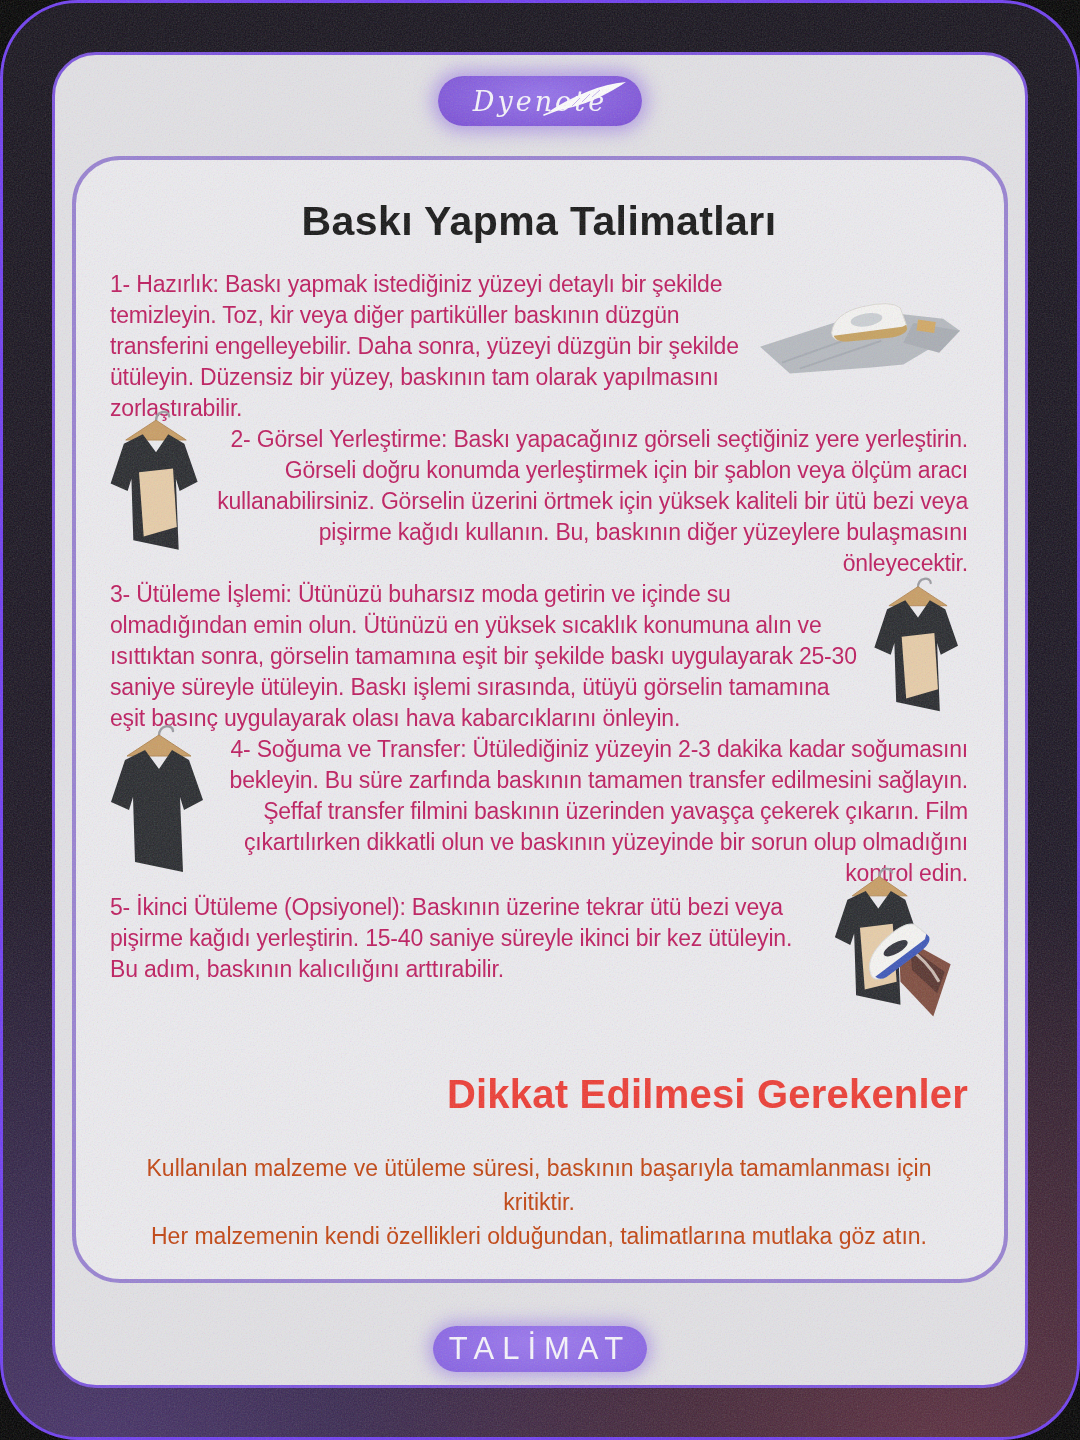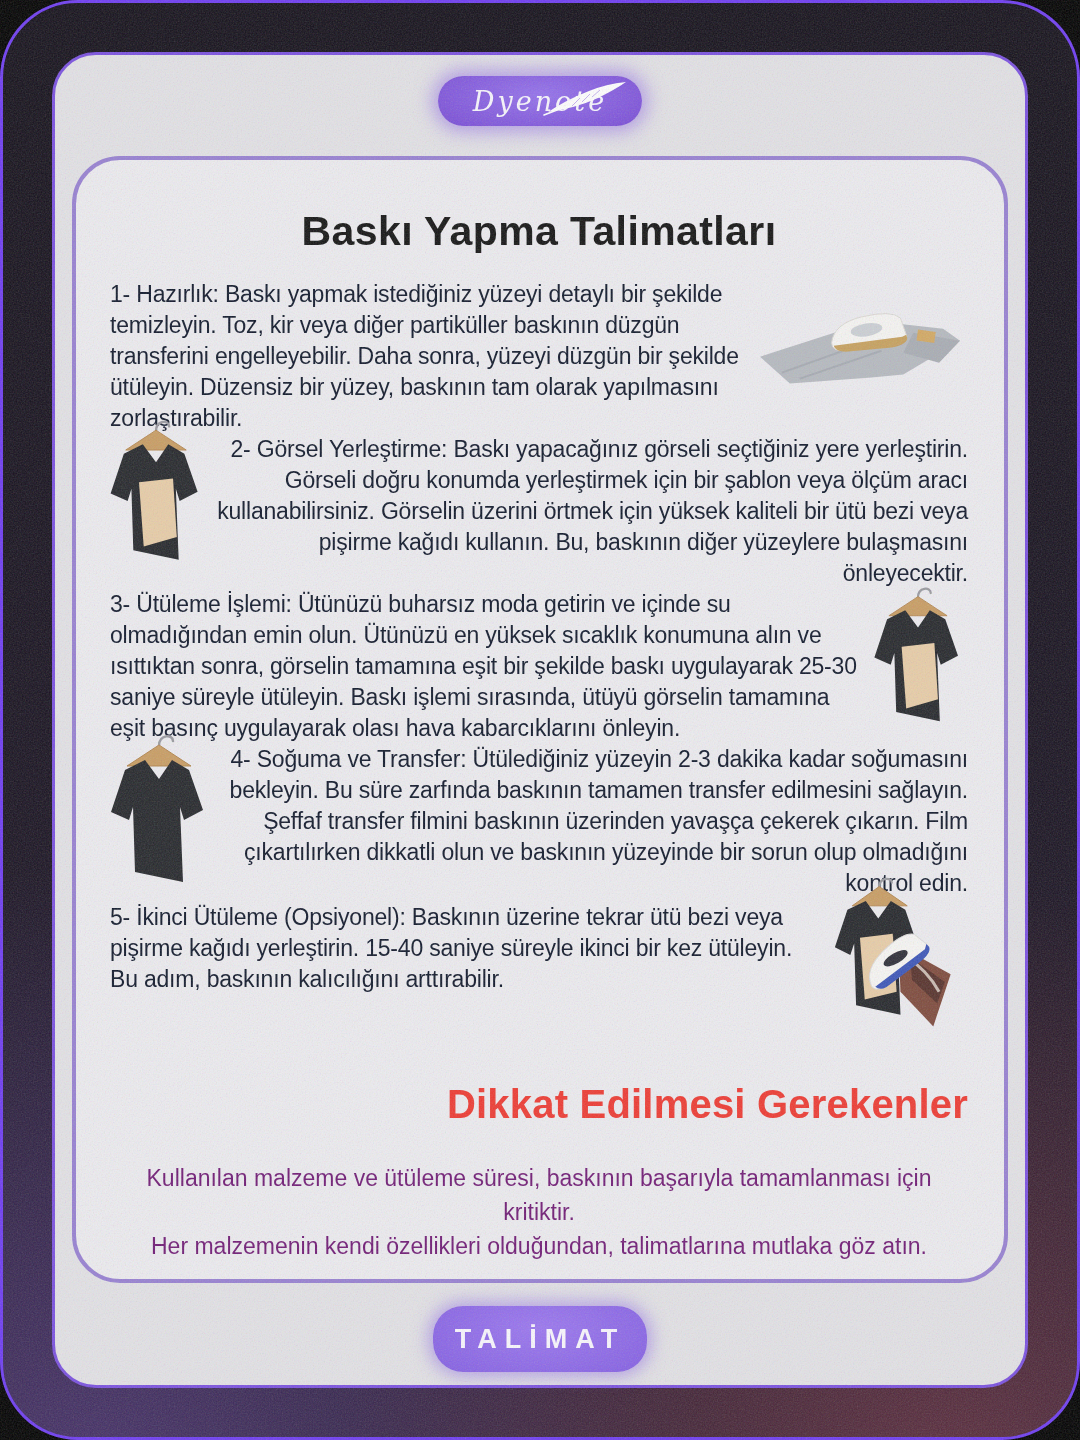--- a/index.html
+++ b/index.html
@@ -30,50 +30,50 @@
   }
   .logo-text{
     font-family:"DejaVu Serif",serif;font-style:italic;
     color:#fff;font-size:27px;letter-spacing:3px;opacity:.95;white-space:nowrap;
   }
   .feather{position:absolute;right:14px;top:4px;pointer-events:none}
   
   .card{
     position:absolute;left:17px;right:17px;top:101px;bottom:102px;box-sizing:border-box;
     border:4px solid #9780d2;border-radius:48px;background:#edecf0;
-    padding:40px 36px 0 34px;
+    padding:30px 36px 0 34px;
   }
   .title{
     margin:8px 0 0;text-align:center;color:#131313;
     font-size:41px;font-weight:bold;letter-spacing:.4px;
   }
   .step{display:flex;align-items:flex-start;}
   .step:first-of-type{margin-top:24px}
-  .step p{margin:0;font-size:23px;line-height:31px;color:#0f172a;letter-spacing:-.2px}
+  .step p{margin:0;font-size:23px;line-height:31px;color:#be185d;letter-spacing:-.2px}
   .t-right{text-align:right}
   .grow{flex:1 1 auto;min-width:0}
   .illus{flex:0 0 auto}
   #s1 .illus{width:214px;margin-top:12px;margin-left:4px}
   #s2 .illus{width:104px;margin:-18px 8px 0 -6px}
   #s3 .illus{width:100px;margin:-6px 0 0 8px}
   #s4 .illus{width:110px;margin:-14px 10px 0 -6px}
   #s5 .illus{width:164px;margin:-28px 0 0 6px}
   .warn-title{
     margin:40px 0 0;text-align:right;
     font-size:40px;font-weight:bold;color:#ee3a32;letter-spacing:.2px;
   }
-  .warn-text{margin:34px 0 0;text-align:center;font-size:23px;line-height:34px;color:#701a75}
+  .warn-text{margin:34px 0 0;text-align:center;font-size:23px;line-height:34px;color:#c2410c}
   
   .badge{
     position:absolute;bottom:13px;left:50%;transform:translateX(-50%);
-    width:214px;height:66px;border-radius:30px;
+    width:214px;height:46px;border-radius:30px;
     background:radial-gradient(95% 135% at 50% 35%,#9b77f0 0%,#8560e4 65%,#7e58de 100%);
     box-shadow:0 0 16px 5px rgba(138,99,232,.5);
     display:flex;align-items:center;justify-content:center;
-    color:rgba(255,255,255,.95);font-size:27px;letter-spacing:8px;font-weight:700;
+    color:rgba(255,255,255,.95);font-size:31px;letter-spacing:8px;font-weight:400;
   }
   
   .noise{position:absolute;inset:0;z-index:90;pointer-events:none}
 </style>
 </head>
 <body>
 
 <div class="device">
   <div class="screen">
 

